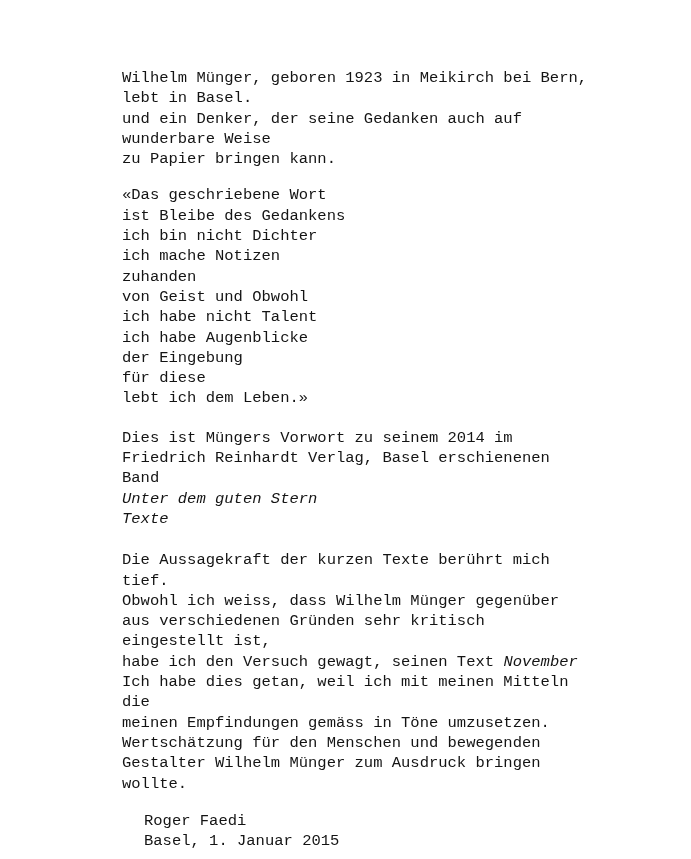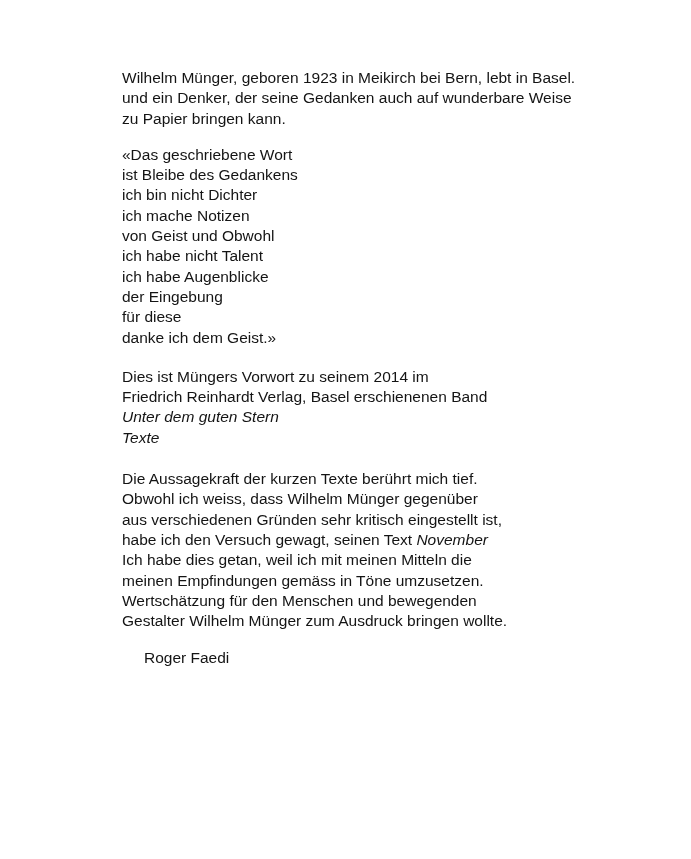--- a/index.html
+++ b/index.html
@@ -6,21 +6,21 @@
     margin: 0;
     padding: 0;
     background: #ffffff;
   }
   .page {
     position: relative;
     width: 691px;
     height: 859px;
     background: #ffffff;
     overflow: hidden;
-    font-family: Liberation Sans, sans-serif;
+    font-family: Liberation Mono, monospace;
     color: #141414;
   }
   .text-column {
     position: absolute;
     left: 122px;
     top: 68px;
     width: 470px;
     font-size: 15.5px;
     line-height: 20.3px;
   }
@@ -49,26 +49,27 @@
       <div class="line">Wilhelm Münger, geboren 1923 in Meikirch bei Bern, lebt in Basel.</div>
       <div class="line">und ein Denker, der seine Gedanken auch auf wunderbare Weise</div>
       <div class="line">zu Papier bringen kann.</div>
     </div>
 
     <div class="block poem">
       <div class="line">«Das geschriebene Wort</div>
       <div class="line">ist Bleibe des Gedankens</div>
       <div class="line">ich bin nicht Dichter</div>
       <div class="line">ich mache Notizen</div>
+      <div class="line">zuhanden</div>
       <div class="line">von Geist und Obwohl</div>
       <div class="line">ich habe nicht Talent</div>
       <div class="line">ich habe Augenblicke</div>
       <div class="line">der Eingebung</div>
       <div class="line">für diese</div>
-      <div class="line">danke ich dem Geist.»</div>
+      <div class="line">lebt ich dem Leben.»</div>
     </div>
 
     <div class="block vorwort">
       <div class="line">Dies ist Müngers Vorwort zu seinem 2014 im</div>
       <div class="line">Friedrich Reinhardt Verlag, Basel erschienenen Band</div>
       <div class="line italic">Unter dem guten Stern</div>
       <div class="line italic">Texte</div>
     </div>
 
     <div class="block reflection">
@@ -77,16 +78,17 @@
       <div class="line">aus verschiedenen Gründen sehr kritisch eingestellt ist,</div>
       <div class="line"><span>habe ich den Versuch gewagt, seinen Text </span><span class="italic">November</span></div>
       <div class="line">Ich habe dies getan, weil ich mit meinen Mitteln die</div>
       <div class="line">meinen Empfindungen gemäss in Töne umzusetzen.</div>
       <div class="line">Wertschätzung für den Menschen und bewegenden</div>
       <div class="line">Gestalter Wilhelm Münger zum Ausdruck bringen wollte.</div>
     </div>
 
     <div class="block signature">
       <div class="line">Roger Faedi</div>
+      <div class="line">Basel, 1. Januar 2015</div>
     </div>
 
   </div>
 </div>
 
 </body></html>

